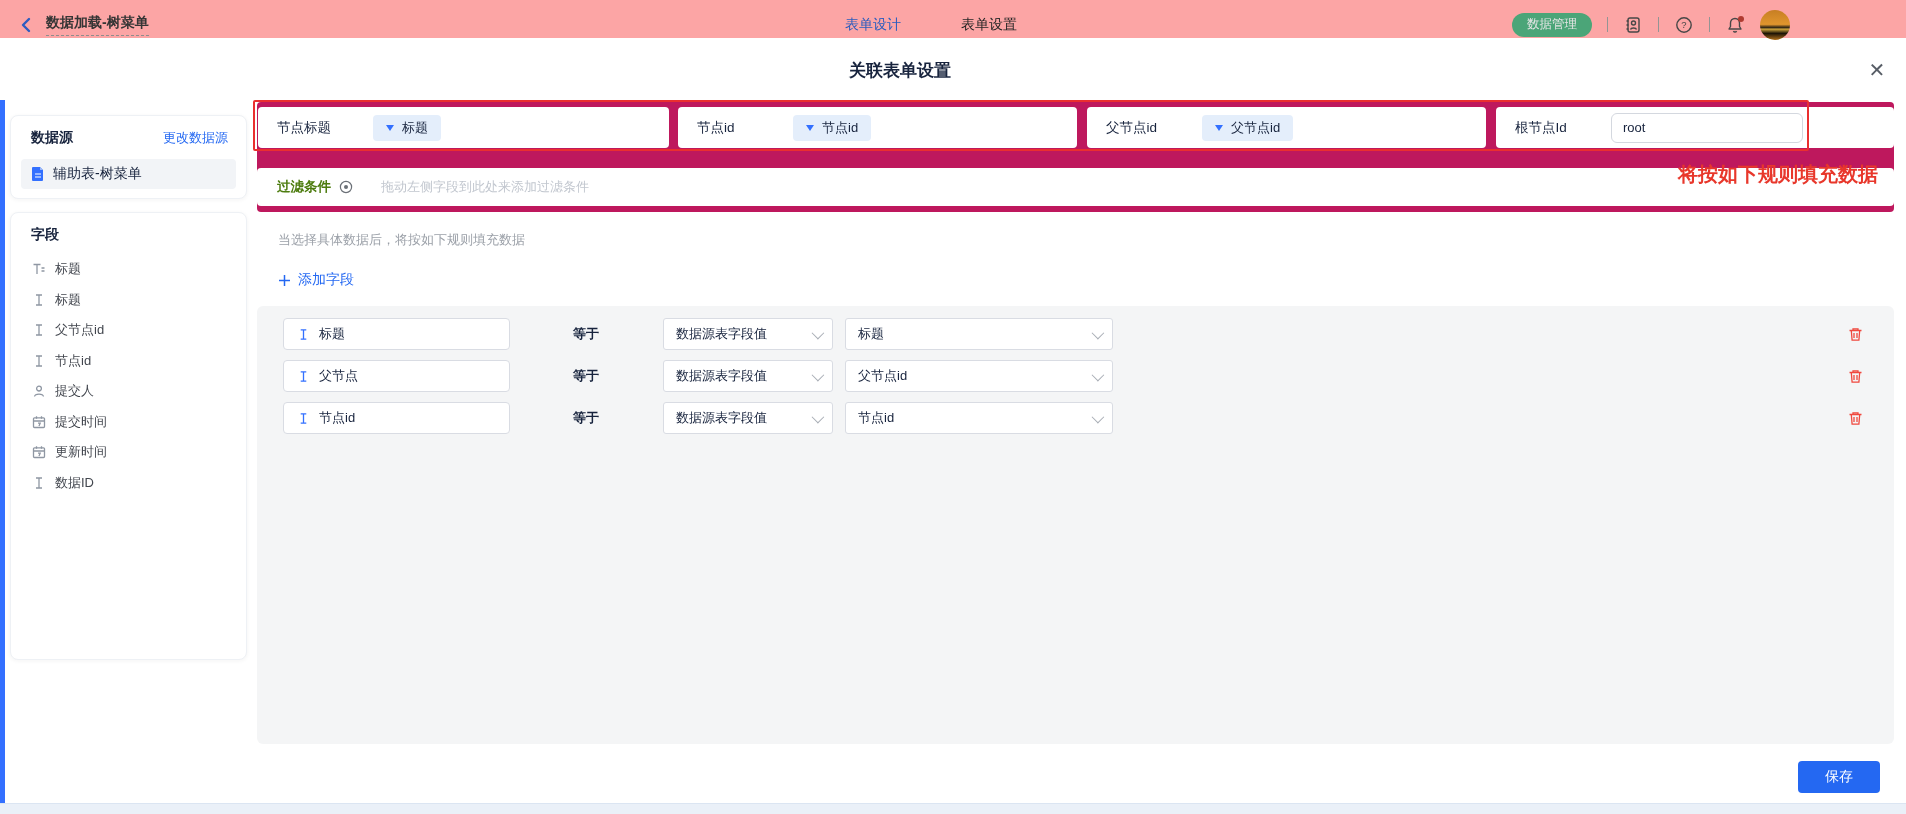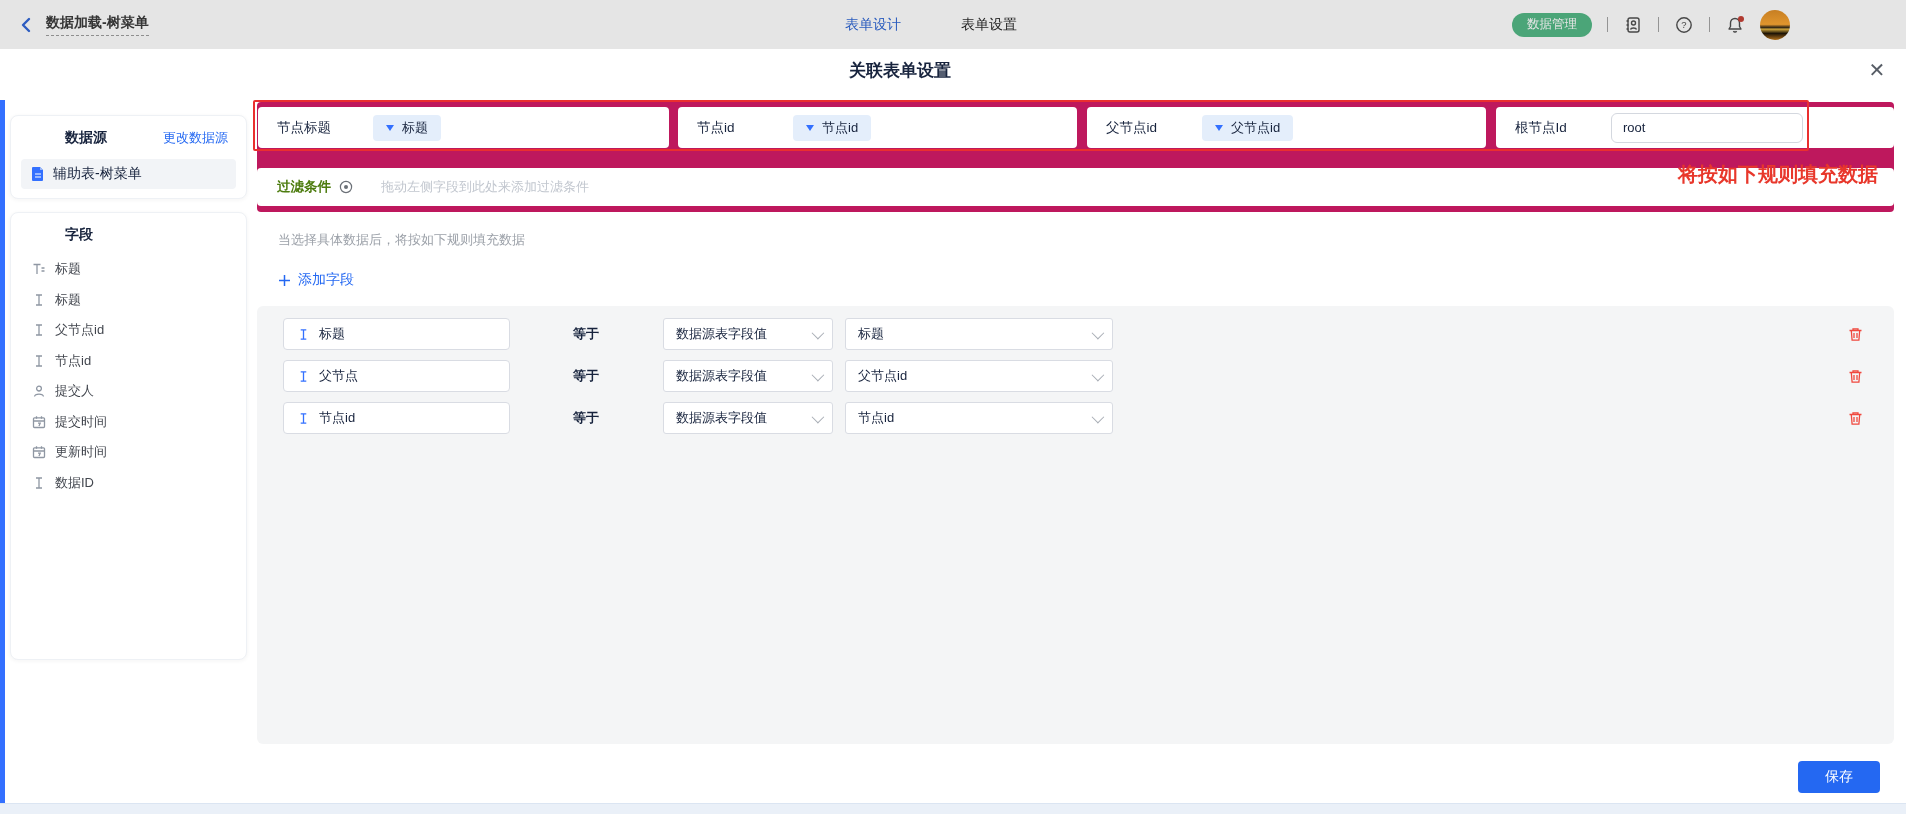--- a/index.html
+++ b/index.html
@@ -1,20 +1,20 @@
 <!DOCTYPE html>
 <html><head>
 <meta charset="utf-8">
 <style>
   html,body{margin:0;padding:0;background:#fff;}
   .screen{position:relative;width:1906px;height:814px;overflow:hidden;
           font-family:"Liberation Sans","DejaVu Sans",sans-serif;color:#1f2329;-webkit-font-smoothing:antialiased;}
 
   
-  .topbar{position:absolute;left:0;top:0;width:1906px;height:49px;background:#e5e5e5;}
+  .topbar{position:absolute;left:0;top:0;width:1906px;height:38px;background:#fca5a5;}
   .tb-left{position:absolute;left:18px;top:0;height:49px;display:flex;align-items:center;gap:12px;}
   .tb-title{font-size:14px;font-weight:700;color:#353535;border-bottom:1px dashed #8e8e8e;padding-bottom:3px;}
   .tb-tabs{position:absolute;left:845px;top:0;height:49px;display:flex;align-items:center;gap:60px;font-size:14px;}
   .tb-tab{color:#262626;cursor:pointer;}
   .tb-tab.active{color:#2b5cbe;}
   .tb-right{position:absolute;right:116px;top:0;height:49px;display:flex;align-items:center;gap:15px;}
   .tb-pill{height:24px;padding:0 15px;border-radius:13px;background:#4ba578;color:#e5e5e5;font-size:12.5px;
            display:flex;align-items:center;cursor:pointer;}
   .tb-div{width:1px;height:15px;background:#949494;}
   .tb-ico{width:20px;height:20px;display:flex;align-items:center;justify-content:center;position:relative;cursor:pointer;}
@@ -26,21 +26,21 @@
   .modal{position:absolute;left:0;top:49px;width:1906px;height:765px;background:#fff;}
   .modal-title{position:absolute;left:0;top:10px;width:1800px;text-align:center;font-size:17px;font-weight:700;color:#17233d;}
   .modal-close{position:absolute;left:1862px;top:6px;width:30px;height:30px;display:flex;align-items:center;justify-content:center;
                font-size:20px;color:#575d66;cursor:pointer;}
   .left-accent{position:absolute;left:0;top:51px;width:5px;height:706px;background:#3370ff;}
 
   
   .card{position:absolute;left:10px;width:237px;background:#fff;border:1px solid #eef1f5;border-radius:8px;
         box-shadow:0 1px 4px rgba(31,35,41,.05);box-sizing:border-box;}
   .card-head{display:flex;align-items:center;justify-content:space-between;padding:13px 18px 6px 20px;}
-  .card-head .h{font-size:14px;font-weight:700;color:#17233d;margin-left:34px;}
+  .card-head .h{font-size:14px;font-weight:700;color:#17233d;}
   .link{font-size:13px;color:#2468f2;cursor:pointer;}
   .ds-item{margin:6px 10px 0 10px;height:30px;background:#f2f4f7;border-radius:4px;display:flex;align-items:center;
            gap:8px;padding:0 10px;font-size:14px;color:#17233d;cursor:pointer;}
   .field-list{padding:4px 0 0 0;}
   .field-item{height:30.5px;display:flex;align-items:center;gap:9px;padding-left:21px;font-size:13px;color:#42464e;cursor:grab;}
   .field-item svg{flex:none;}
 
   
   .map-strip{position:absolute;left:257px;top:53px;width:1637px;height:110px;background:#be185d;border-radius:4px;}
   .map-cell{position:absolute;top:5px;height:41px;background:#fff;border-radius:4px;display:flex;align-items:center;box-sizing:border-box;padding-left:19px;}

